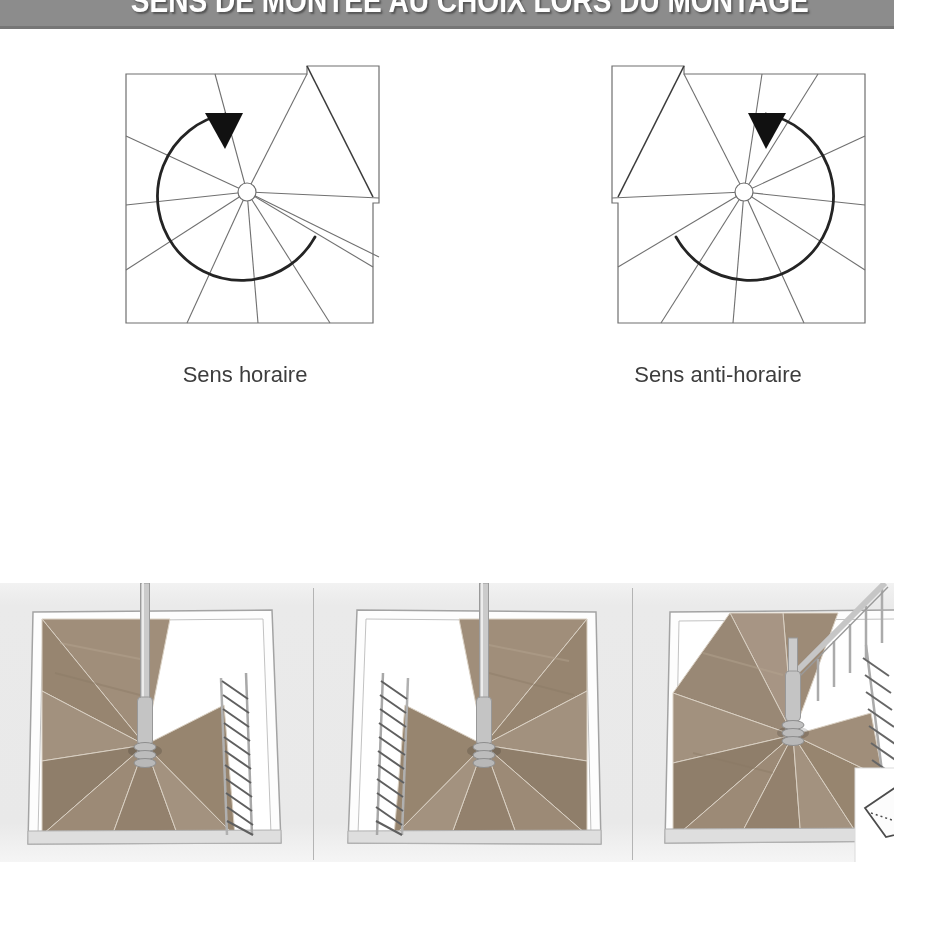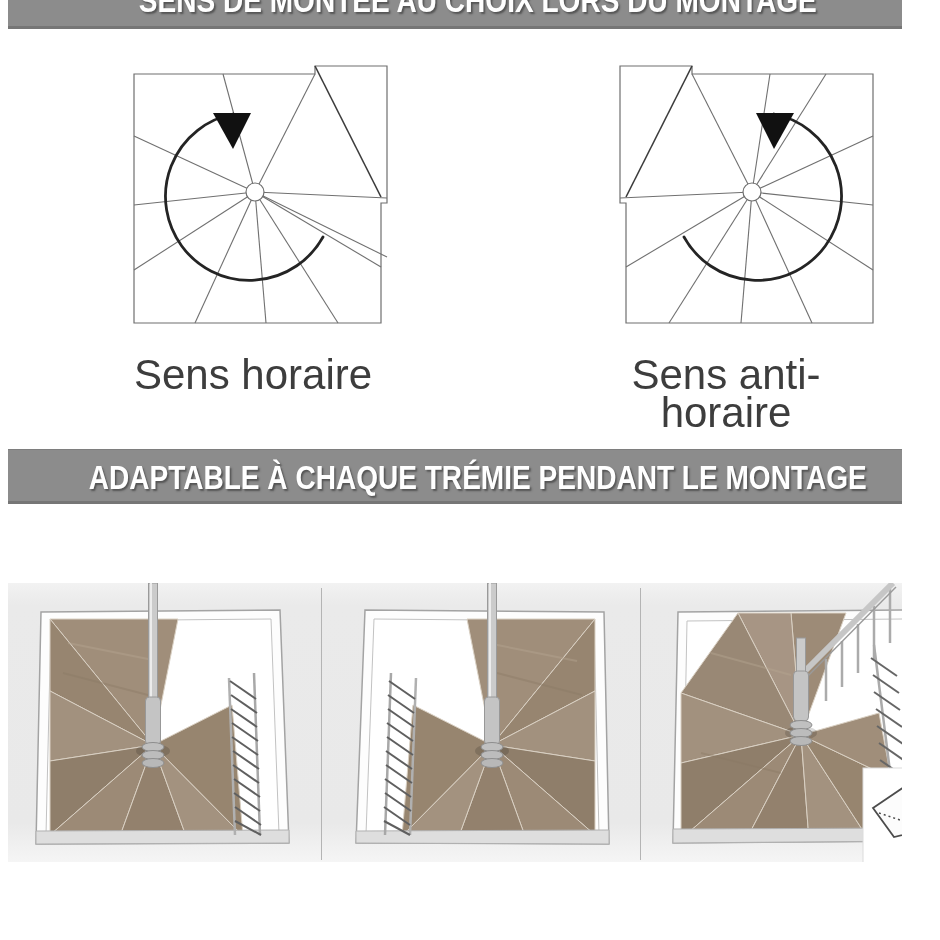--- a/index.html
+++ b/index.html
@@ -1,36 +1,36 @@
 <!DOCTYPE html>
 <html><head>
 <meta charset="utf-8">
 <style>
   html,body{margin:0;padding:0;background:#ffffff;}
   #page{position:relative;width:894px;height:940px;background:#ffffff;overflow:hidden;
-        font-family:"Liberation Sans",sans-serif;margin-left:8px;}
+        font-family:"Liberation Sans",sans-serif;}
 
   
   .banner{position:absolute;left:0;width:940px;background:#8c8c8c;
           border-bottom:3px solid #767676;overflow:hidden;}
   .banner-label{position:absolute;left:0;right:0;text-align:center;
           color:#ffffff;font-weight:bold;font-size:33px;line-height:33px;
           white-space:nowrap;text-shadow:2px 2px 2px rgba(40,40,40,.55);}
   .banner-label>span{display:inline-block;transform:scaleX(.85);transform-origin:center;}
   #banner-top{top:0;height:26px;}
   #banner-top .banner-label{top:-16px;}
   #banner-middle{top:449px;height:51px;border-top:1px solid #7e7e7e;}
   #banner-middle .banner-label{top:11px;}
 
   
   .diagram{position:absolute;top:65px;}
   #diagram-left{left:125px;}
   #diagram-right{left:610px;}
   .caption{position:absolute;top:356px;width:300px;text-align:center;
-           color:#3d3d3d;font-size:42px;line-height:38px;}
+           color:#3d3d3d;font-size:22px;line-height:38px;}
   #caption-left{left:95px;}
   #caption-right{left:568px;}
 
   
   #photo-strip{position:absolute;top:583px;left:0;width:940px;height:279px;
       background:linear-gradient(#f2f2f2,#eaeaea 8%,#e9e9e9 86%,#f5f5f5);}
   .tile{position:absolute;top:0;height:279px;}
   #tile-1{left:0;width:313px;}
   #tile-2{left:314px;width:318px;}
   #tile-3{left:633px;width:307px;}
@@ -100,25 +100,20 @@
       <g>
         <path d="M66,172 A84,84 0 1 0 156,49" fill="none" stroke="#242424" stroke-width="2.8" stroke-linecap="round"></path>
         <polygon points="176,48 138,48 156,84" fill="#111111"></polygon>
       </g>
     </svg>
   </div>
 
   <div class="caption" id="caption-left">Sens horaire</div>
   <div class="caption" id="caption-right">Sens anti-horaire</div>
 
-  <div class="banner" id="banner-middle">
-    <div class="banner-label">
-      <span>ADAPTABLE À CHAQUE TRÉMIE PENDANT LE MONTAGE</span>
-    </div>
-  </div>
 
   <div id="photo-strip">
 
     <div class="tile" id="tile-1">
       <svg width="313" height="279" viewBox="0 0 313 279">
         <polygon points="33,29 272,27 281,260 28,261" fill="#fdfdfd" stroke="#a3a3a3" stroke-width="1.5"></polygon>
         <polygon points="43,38 263,36 271,251 38,252" fill="#ffffff" stroke="#c2c2c2" stroke-width="1"></polygon>
         <g stroke="#d9d0c3" stroke-width="1">
           <polygon points="145,162 170,36 42,36" fill="#a08e7a"></polygon>
           <polygon points="145,162 42,36 42,108" fill="#978570"></polygon>

